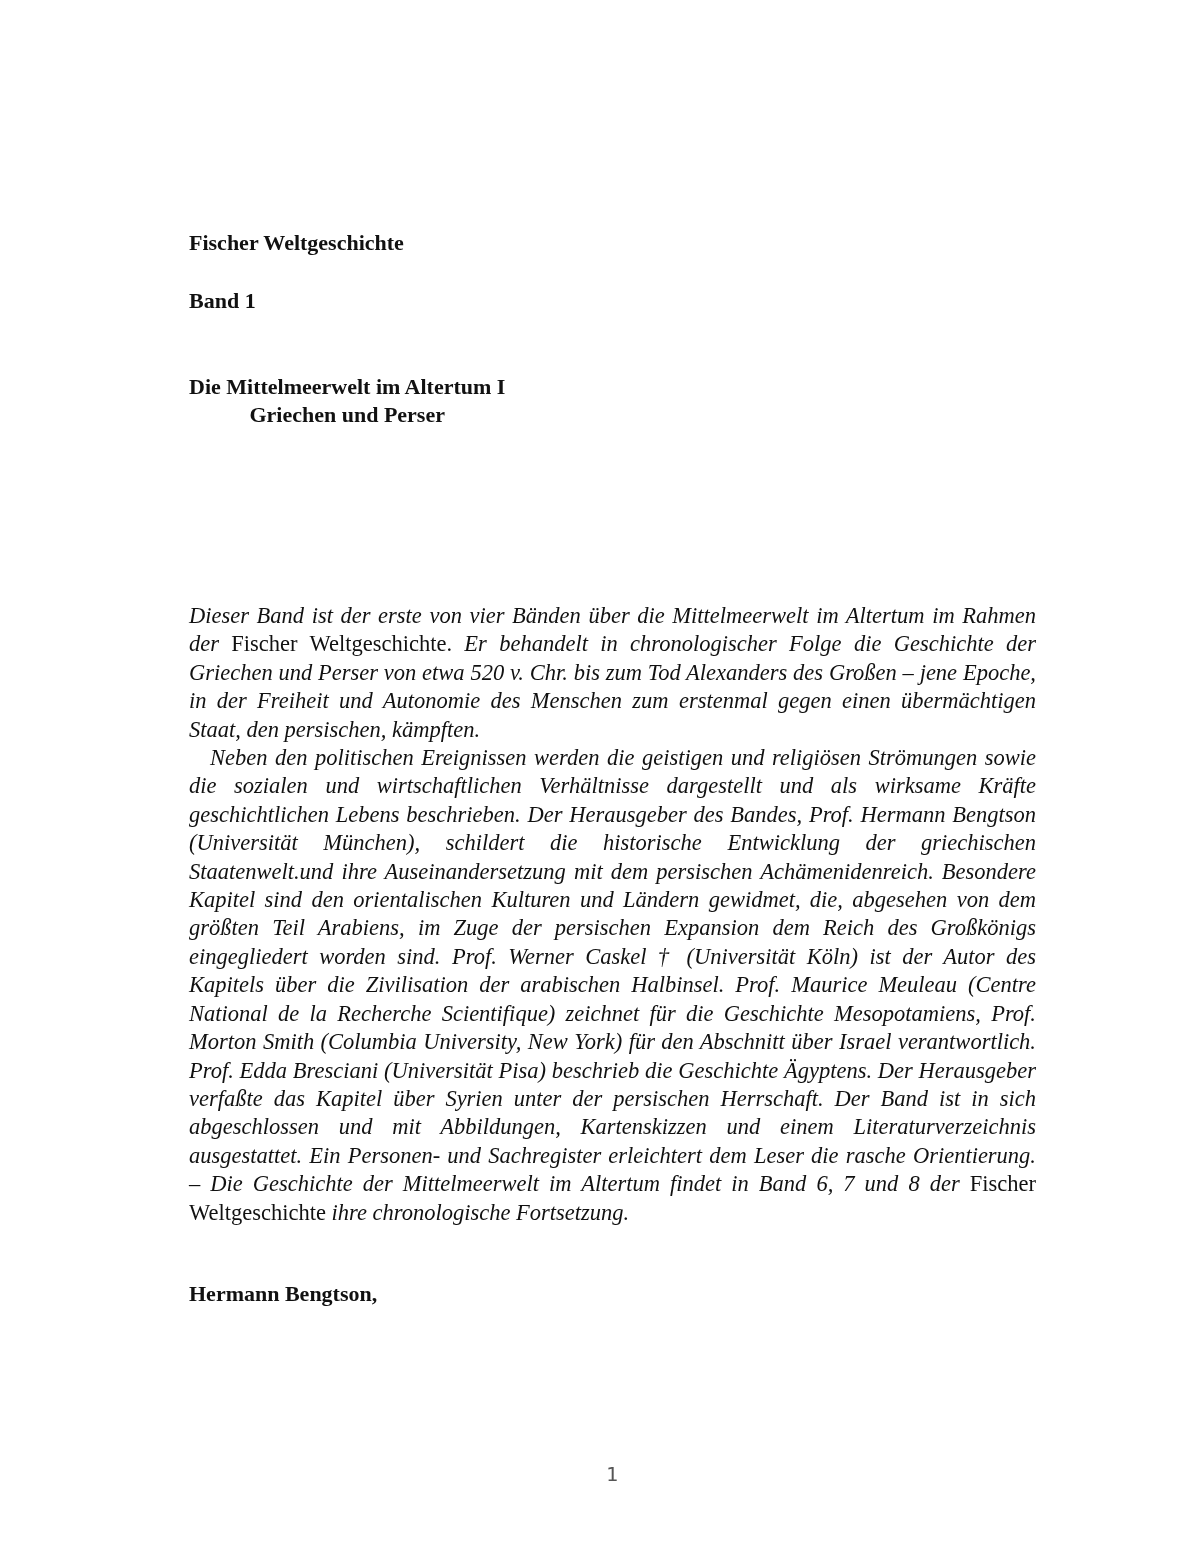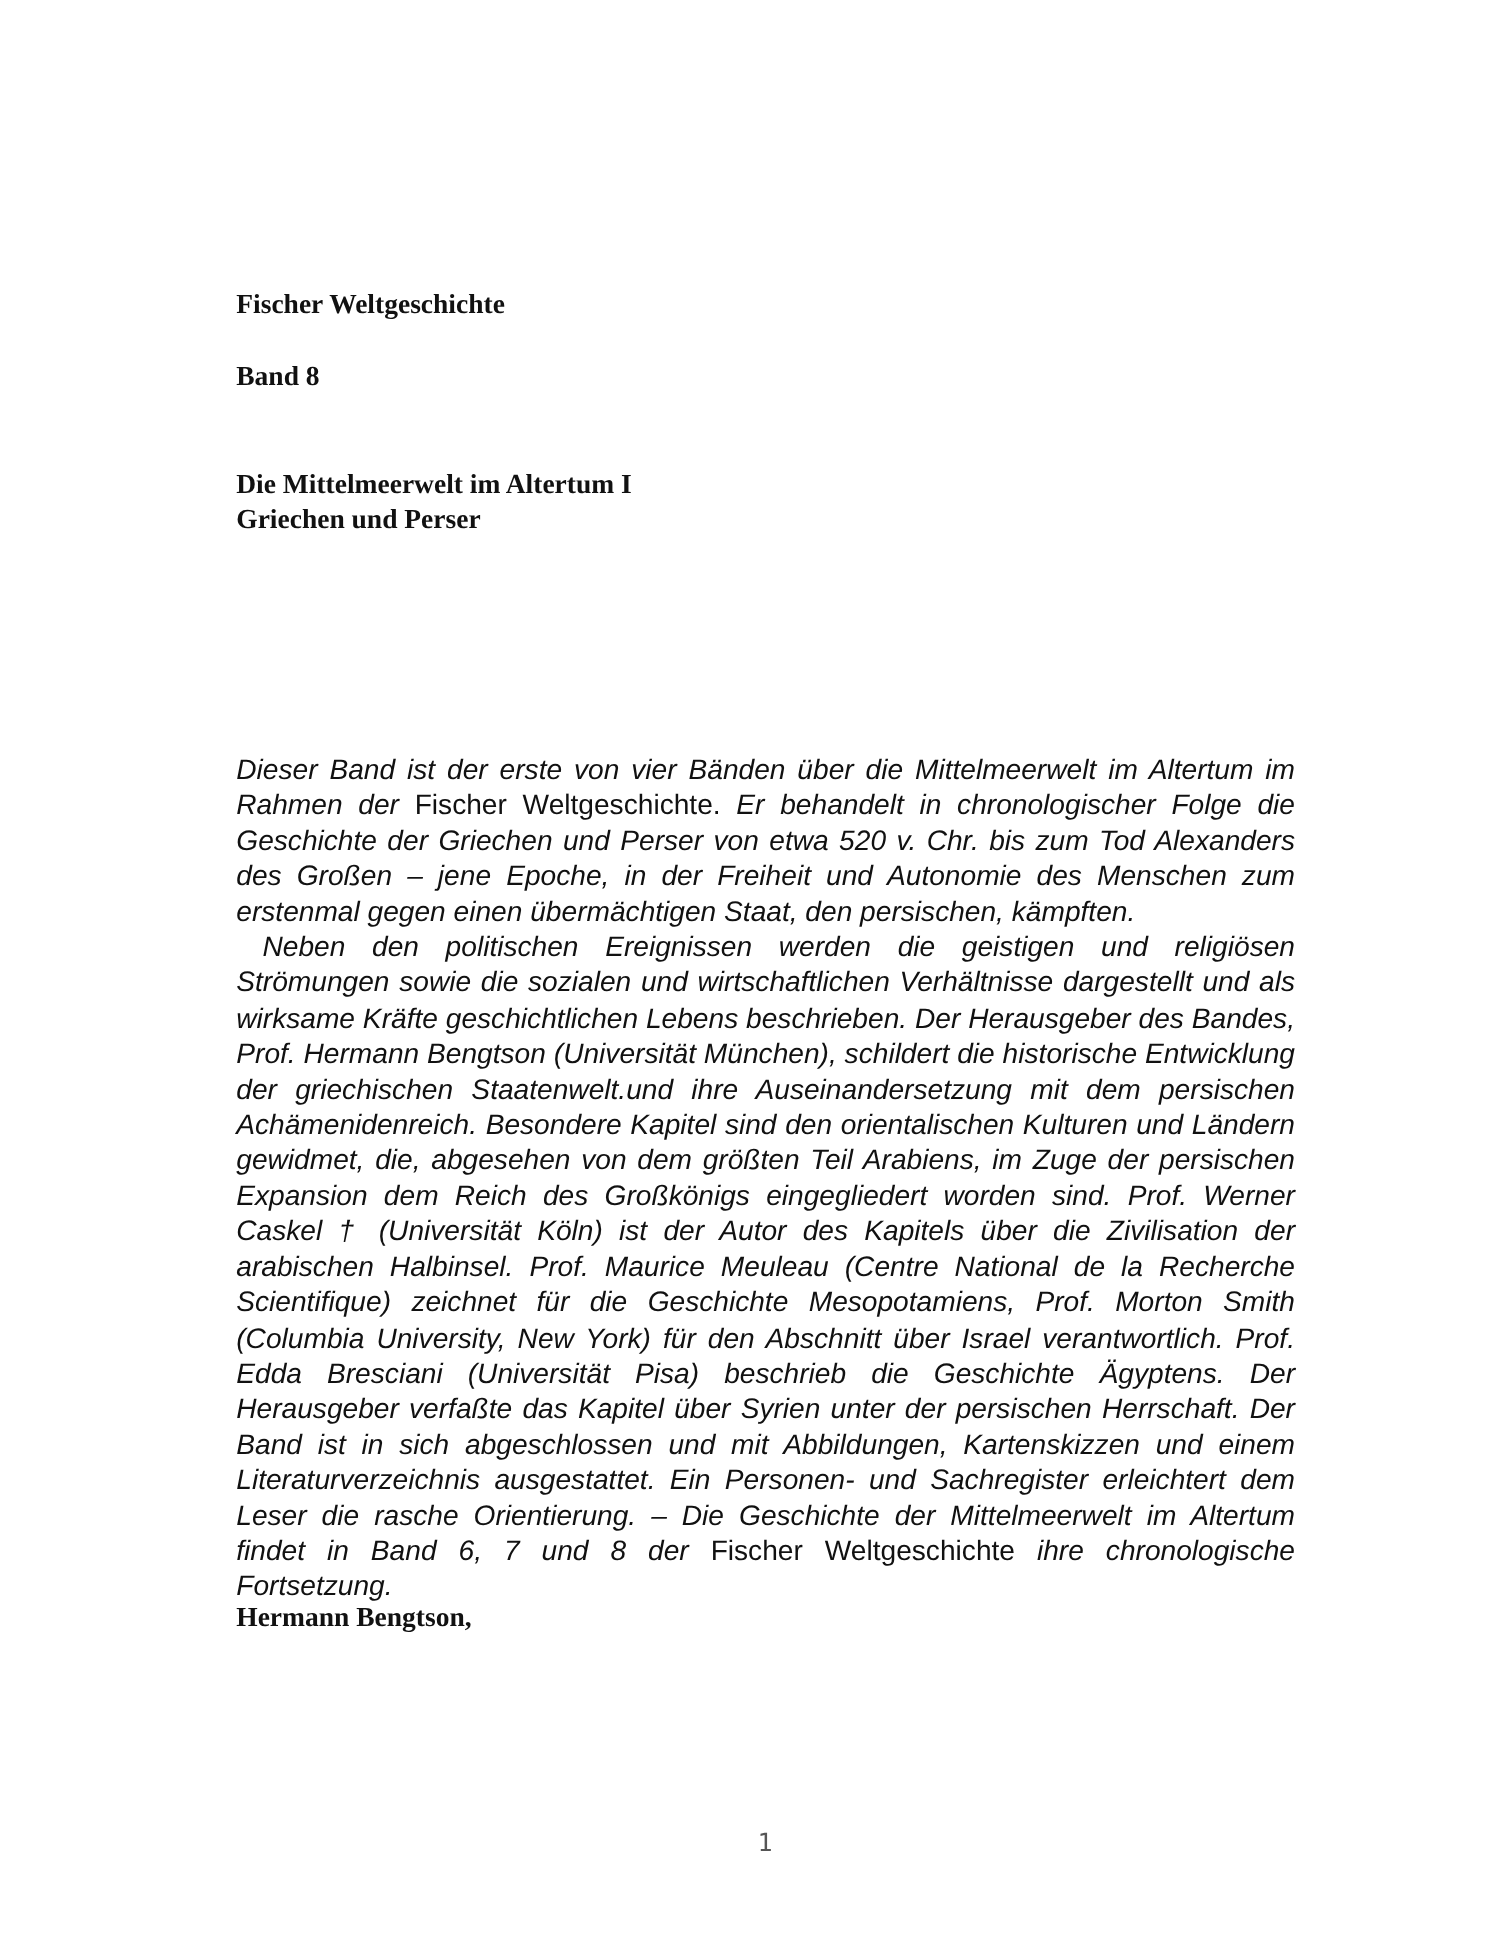--- a/index.html
+++ b/index.html
@@ -27,32 +27,32 @@
       font-weight: bold;
       font-size: 22px;
       line-height: 28px;
       position: absolute;
       left: 177px;
       margin: 0;
       white-space: nowrap;
     }
     .series-title { top: 229px; }
     .band { top: 287px; }
-    .title-block { top: 373px; }
+    .title-block { top: 373px; text-align: center; }
     .editor-block { top: 459px; }
     .footer-heading { top: 1288px; left: 183px; }
     .footer-name { top: 1280px; }
 
     .blurb {
       position: absolute;
       left: 177px;
       top: 602px;
       width: 847px;
       margin: 0;
-      font-family: Liberation Sans, sans-serif;
+      font-family: Liberation Serif, serif;
       font-size: 22.5px;
       line-height: 28.4px;
       text-align: justify;
       text-align-last: left;
     }
     .blurb p {
       margin: 0;
       font-style: italic;
     }
     .blurb p + p { text-indent: 21px; }
@@ -69,21 +69,21 @@
       color: #555555;
     }
   </style>
 </head>
 <body>
 
 <div class="page">
 
   <h1 class="bold series-title">Fischer Weltgeschichte</h1>
 
-  <h2 class="bold band">Band 8</h2>
+  <h2 class="bold band">Band 1</h2>
 
   <div class="bold title-block">
     <div>Die Mittelmeerwelt im Altertum I</div>
     <div>Griechen und Perser</div>
   </div>
 
 
   <div class="blurb">
     <p><span>Dieser Band ist der erste von vier Bänden über die Mittelmeerwelt im Altertum im Rahmen der </span><span class="upright">Fischer Weltgeschichte.</span><span> Er behandelt in chronologischer Folge die Geschichte der Griechen und Perser von etwa 520 v. Chr. bis zum Tod Alexanders des Großen – jene Epoche, in der Freiheit und Autonomie des Menschen zum erstenmal gegen einen übermächtigen Staat, den persischen, kämpften.</span></p>
     <p><span>Neben den politischen Ereignissen werden die geistigen und religiösen Strömungen sowie die sozialen und wirtschaftlichen Verhältnisse dargestellt und als wirksame Kräfte geschichtlichen Lebens beschrieben. Der Herausgeber des Bandes, Prof. Hermann Bengtson (Universität München), schildert die historische Entwicklung der griechischen Staatenwelt.und ihre Auseinandersetzung mit dem persischen Achämenidenreich. Besondere Kapitel sind den orientalischen Kulturen und Ländern gewidmet, die, abgesehen von dem größten Teil Arabiens, im Zuge der persischen Expansion dem Reich des Großkönigs eingegliedert worden sind. Prof. Werner Caskel † (Universität Köln) ist der Autor des Kapitels über die Zivilisation der arabischen Halbinsel. Prof. Maurice Meuleau (Centre National de la Recherche Scientifique) zeichnet für die Geschichte Mesopotamiens, Prof. Morton Smith (Columbia University, New York) für den Abschnitt über Israel verantwortlich. Prof. Edda Bresciani (Universität Pisa) beschrieb die Geschichte Ägyptens. Der Herausgeber verfaßte das Kapitel über Syrien unter der persischen Herrschaft. Der Band ist in sich abgeschlossen und mit Abbildungen, Kartenskizzen und einem Literaturverzeichnis ausgestattet. Ein Personen- und Sachregister erleichtert dem Leser die rasche Orientierung. – Die Geschichte der Mittelmeerwelt im Altertum findet in Band 6, 7 und 8 der </span><span class="upright">Fischer Weltgeschichte</span><span> ihre chronologische Fortsetzung.</span></p>

